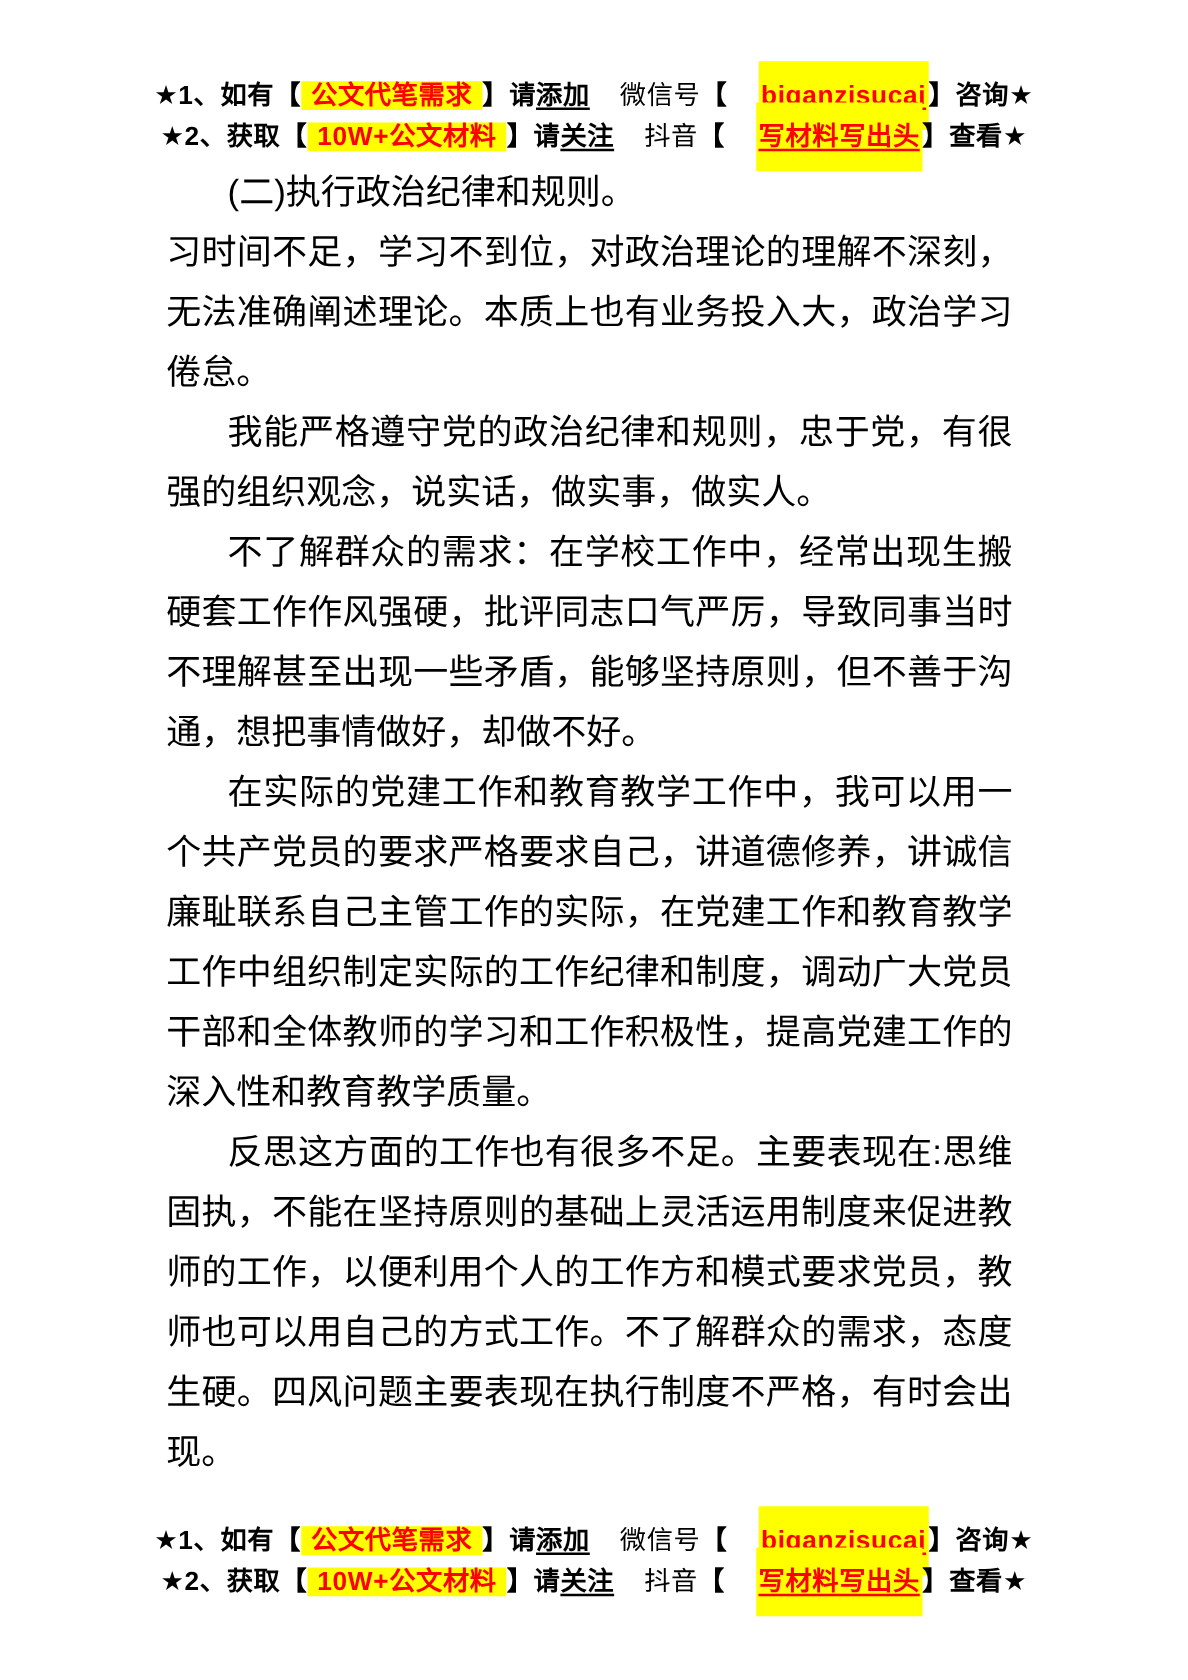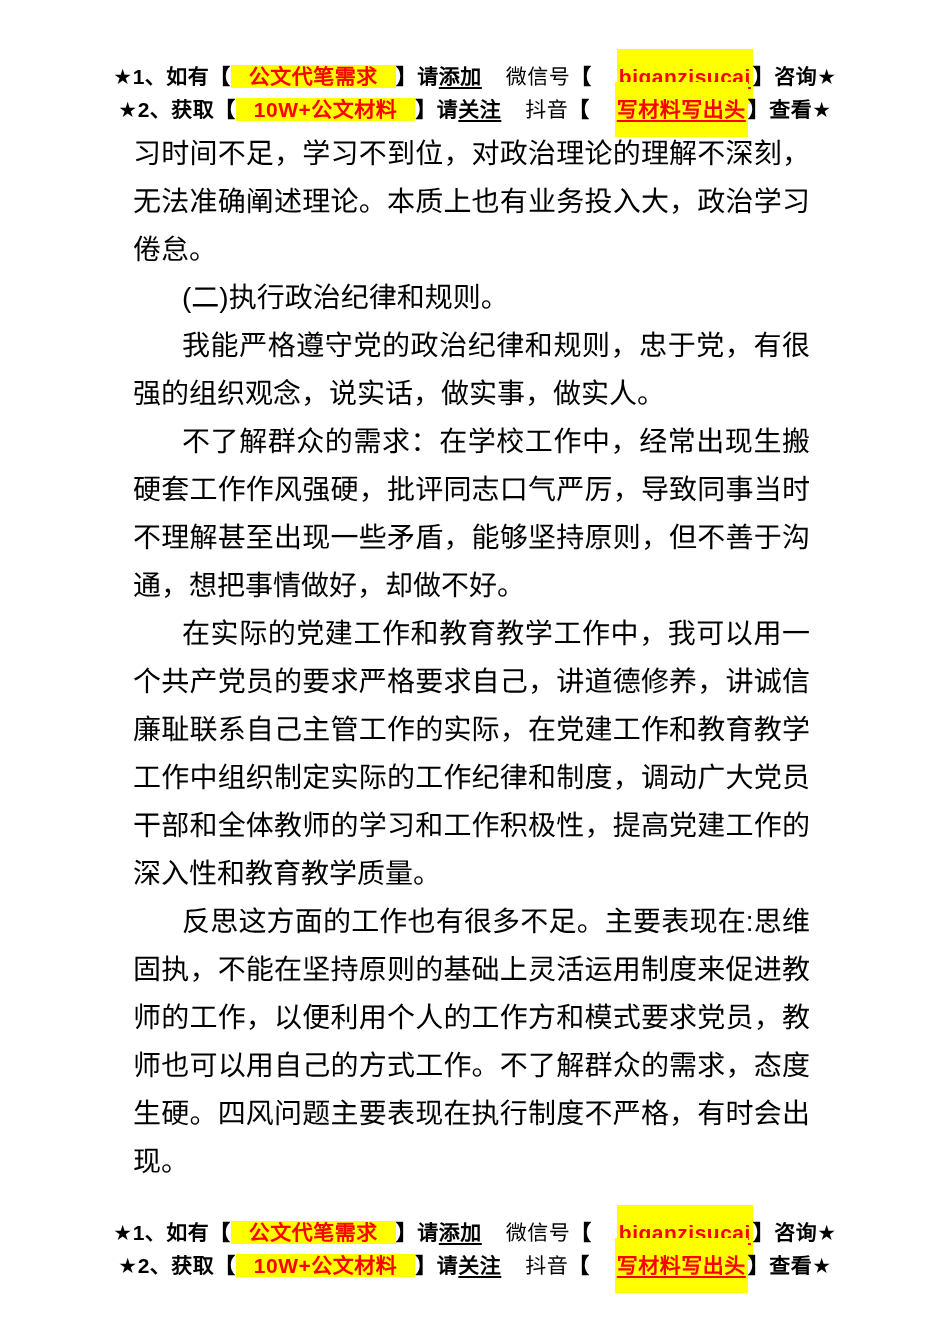--- a/index.html
+++ b/index.html
@@ -32,21 +32,21 @@
   .promo-bottom { bottom: 62px; }
   .promo-line { margin: 0; }
   .seg { text-underline-offset: 3px; }
   .seg-bold { font-weight: 700; }
   .seg-regular { font-weight: 400; padding-left: 24px; }
   .seg-bold-underline { font-weight: 700; text-decoration: underline; text-decoration-thickness: 2px; text-align: center; }
   .seg-red-highlight {
     font-weight: 700;
     color: var(--promo-red, #ff0000);
     background: var(--highlight-yellow, #ffff00);
-    padding: 0 18px;
+    padding: 0 8px;
   }
   .seg-red-highlight-underline {
     font-weight: 700;
     color: var(--promo-red, #ff0000);
     background: var(--highlight-yellow, #ffff00);
     padding: 16px 2px;
     text-decoration: underline;
     text-decoration-thickness: 2px;
     margin-left: 25px;
   }
@@ -71,22 +71,22 @@
 <body>
 
 <div class="page">
 
   <header class="promo promo-top">
     <p class="promo-line"><span class="seg seg-bold">★1、如有【</span><span class="seg seg-red-highlight">公文代笔需求</span><span class="seg seg-bold">】请</span><span class="seg seg-bold-underline">添加</span><span class="seg seg-regular">微信号</span><span class="seg seg-bold">【</span><span class="seg seg-red-highlight-underline">biganzisucai</span><span class="seg seg-bold">】咨询★</span></p>
     <p class="promo-line"><span class="seg seg-bold">★2、获取【</span><span class="seg seg-red-highlight">10W+公文材料</span><span class="seg seg-bold">】请</span><span class="seg seg-bold-underline">关注</span><span class="seg seg-regular">抖音</span><span class="seg seg-bold">【</span><span class="seg seg-red-highlight-underline">写材料写出头</span><span class="seg seg-bold">】查看★</span></p>
   </header>
 
   <main class="doc-body">
+      <p class="para indent">(二)执行政治纪律和规则。</p>
       <p class="para">习时间不足，学习不到位，对政治理论的理解不深刻，无法准确阐述理论。本质上也有业务投入大，政治学习倦怠。</p>
-      <p class="para indent">(二)执行政治纪律和规则。</p>
       <p class="para indent">我能严格遵守党的政治纪律和规则，忠于党，有很强的组织观念，说实话，做实事，做实人。</p>
       <p class="para indent">不了解群众的需求：在学校工作中，经常出现生搬硬套工作作风强硬，批评同志口气严厉，导致同事当时不理解甚至出现一些矛盾，能够坚持原则，但不善于沟通，想把事情做好，却做不好。</p>
       <p class="para indent">在实际的党建工作和教育教学工作中，我可以用一个共产党员的要求严格要求自己，讲道德修养，讲诚信廉耻联系自己主管工作的实际，在党建工作和教育教学工作中组织制定实际的工作纪律和制度，调动广大党员干部和全体教师的学习和工作积极性，提高党建工作的深入性和教育教学质量。</p>
       <p class="para indent">反思这方面的工作也有很多不足。主要表现在:思维固执，不能在坚持原则的基础上灵活运用制度来促进教师的工作，以便利用个人的工作方和模式要求党员，教师也可以用自己的方式工作。不了解群众的需求，态度生硬。四风问题主要表现在执行制度不严格，有时会出现。</p>
     </main>
 
   <footer class="promo promo-bottom">
     <p class="promo-line"><span class="seg seg-bold">★1、如有【</span><span class="seg seg-red-highlight">公文代笔需求</span><span class="seg seg-bold">】请</span><span class="seg seg-bold-underline">添加</span><span class="seg seg-regular">微信号</span><span class="seg seg-bold">【</span><span class="seg seg-red-highlight-underline">biganzisucai</span><span class="seg seg-bold">】咨询★</span></p>
     <p class="promo-line"><span class="seg seg-bold">★2、获取【</span><span class="seg seg-red-highlight">10W+公文材料</span><span class="seg seg-bold">】请</span><span class="seg seg-bold-underline">关注</span><span class="seg seg-regular">抖音</span><span class="seg seg-bold">【</span><span class="seg seg-red-highlight-underline">写材料写出头</span><span class="seg seg-bold">】查看★</span></p>
   </footer>

